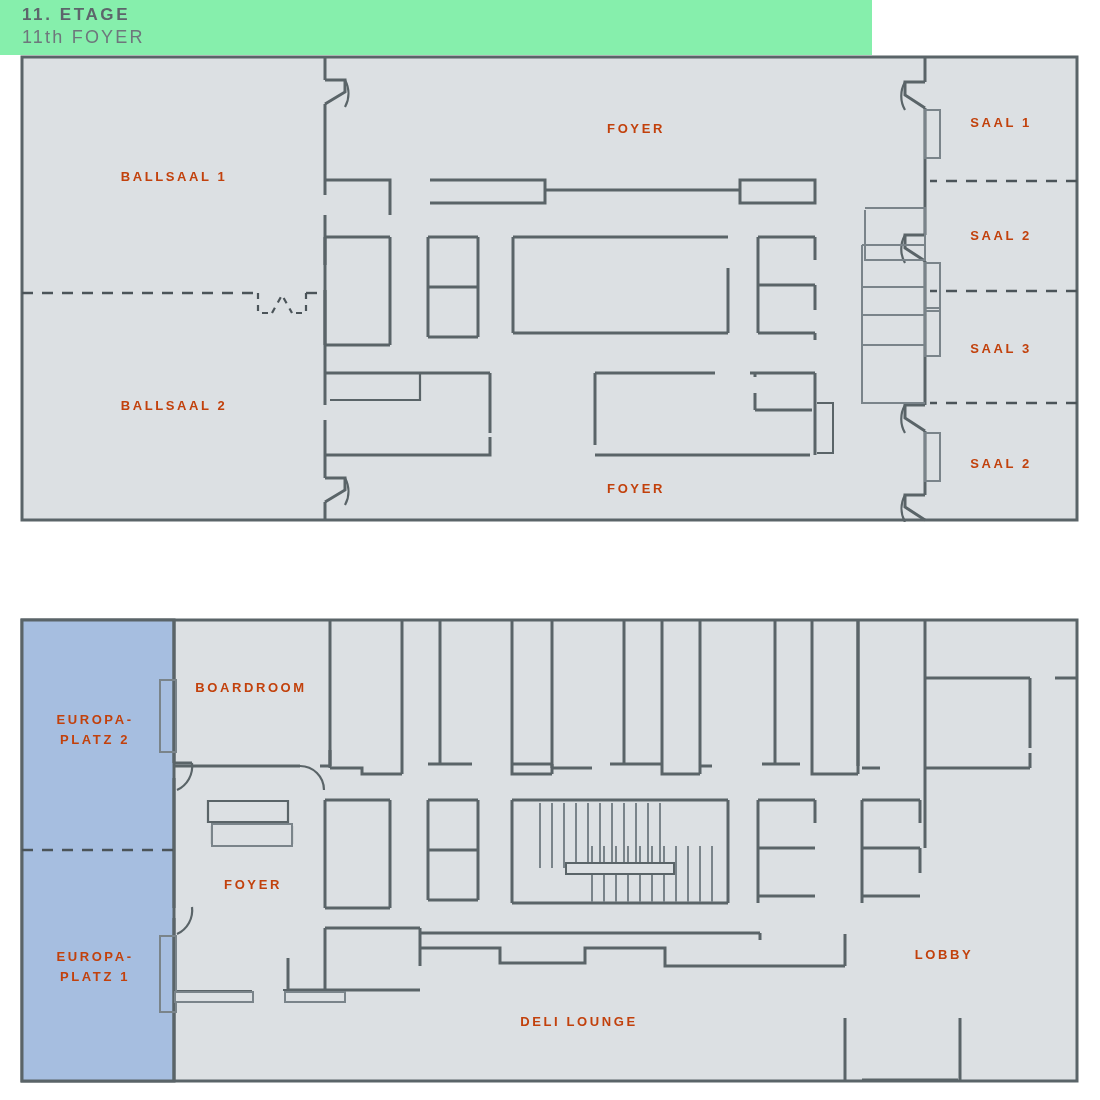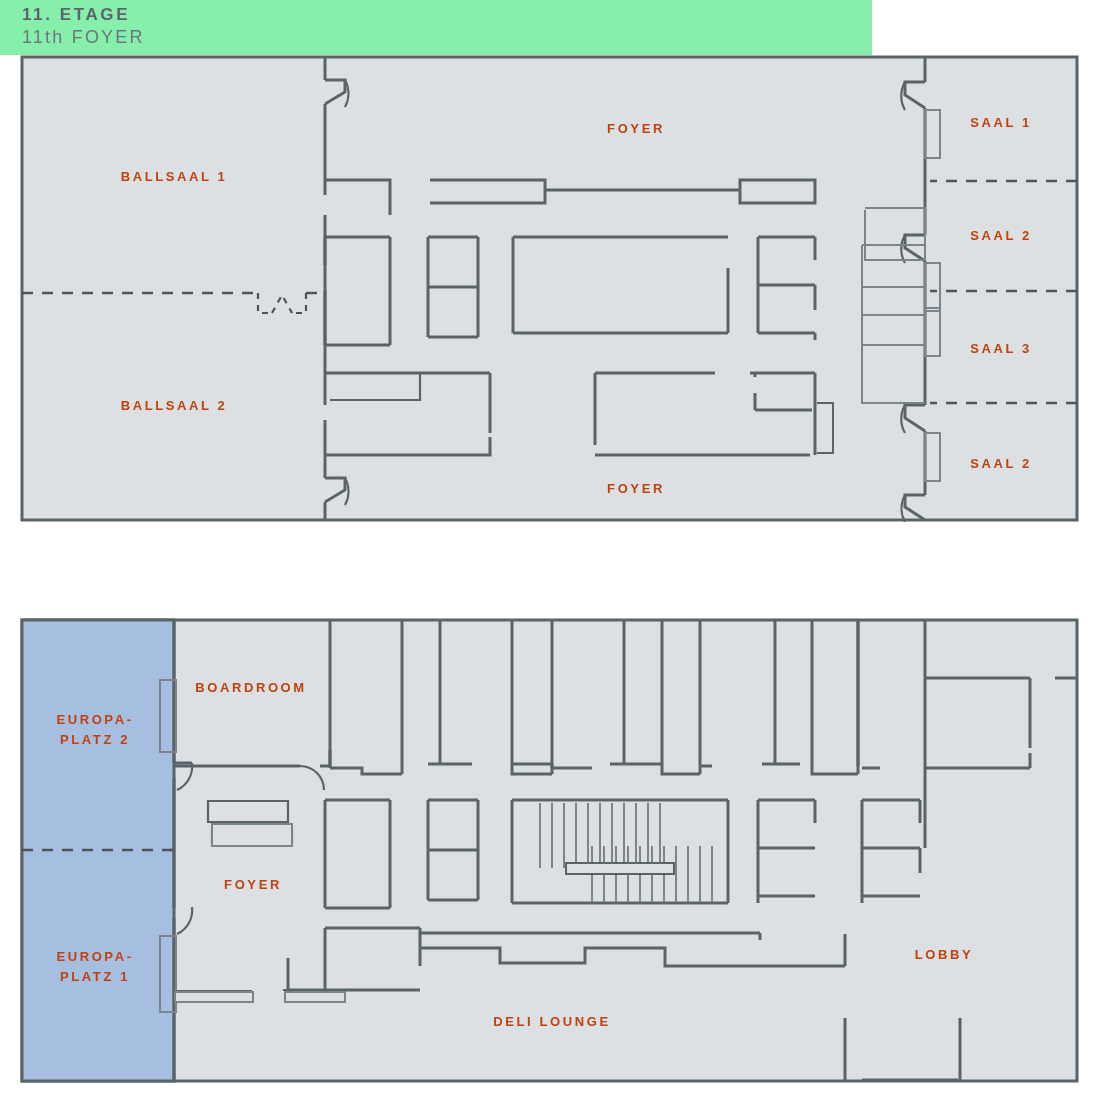--- a/index.html
+++ b/index.html
@@ -323,16 +323,16 @@
   <div class="rmlabel" style="left:95px;top:730px;">
     <span>EUROPA-</span><br>
     <span>PLATZ 2</span>
   </div>
   <div class="rmlabel" style="left:95px;top:967px;">
     <span>EUROPA-</span><br>
     <span>PLATZ 1</span>
   </div>
   <div class="rmlabel" style="left:251px;top:688px;"><span>BOARDROOM</span></div>
   <div class="rmlabel" style="left:253px;top:885px;"><span>FOYER</span></div>
-  <div class="rmlabel" style="left:552px;top:1022px;text-align:center;"><span>DELI LOUNGE</span></div>
+  <div class="rmlabel" style="left:579px;top:1022px;text-align:center;"><span>DELI LOUNGE</span></div>
   <div class="rmlabel" style="left:925px;top:955px;padding-left:38px;"><span>LOBBY</span></div>
 
 </div>
 
 </body></html>

